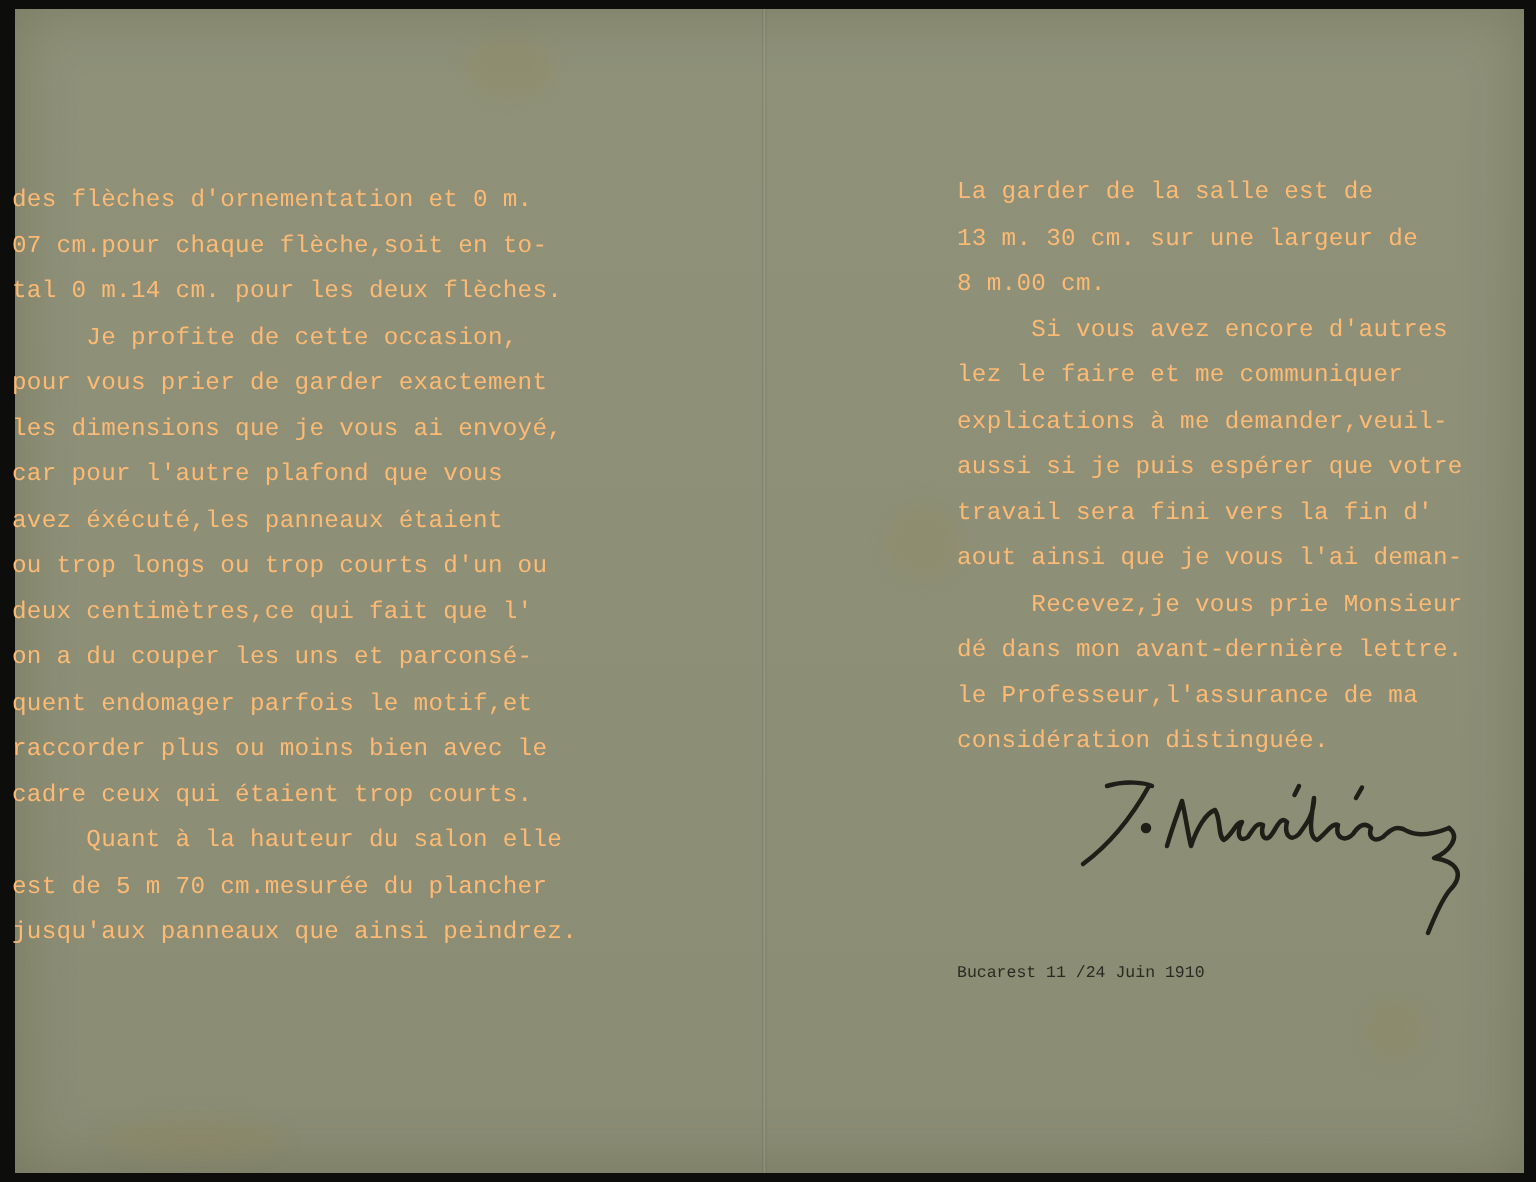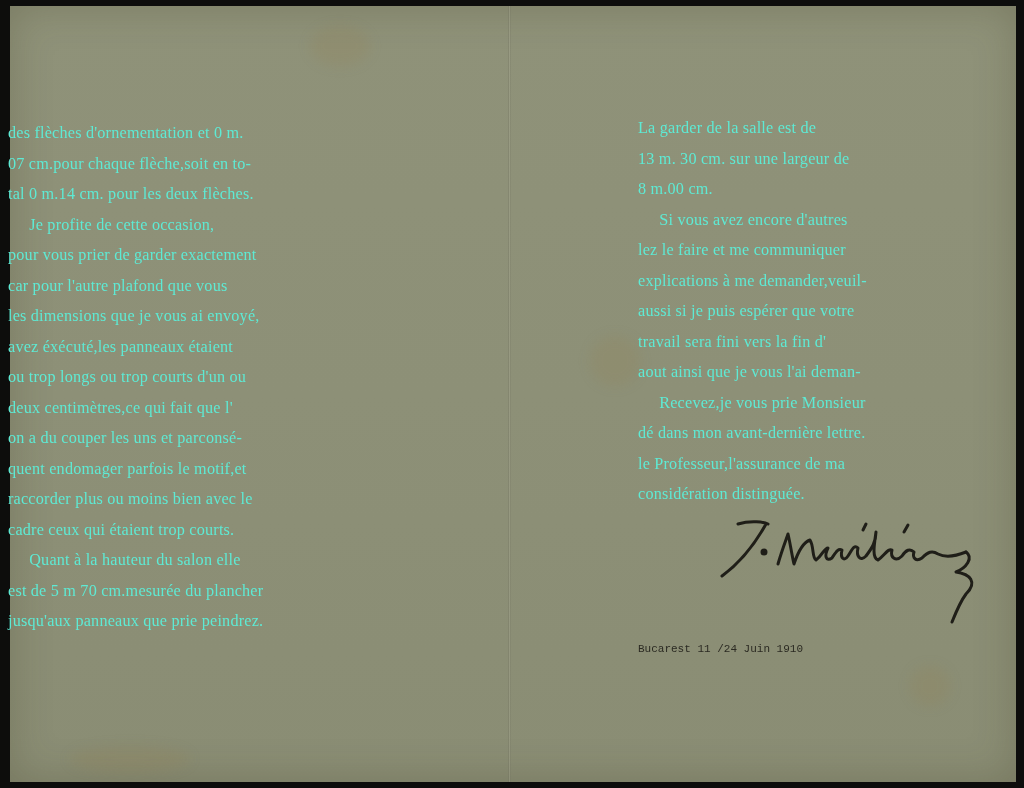--- a/index.html
+++ b/index.html
@@ -14,23 +14,23 @@
       background: linear-gradient(180deg, #8f9279 0%, #8d9077 50%, #8a8d74 100%);
       box-shadow: inset 0 0 40px rgba(60,55,30,0.25);
     }
     .fold {
       position: absolute; left: 498px; top: 0; width: 3px; height: 100%;
       background: linear-gradient(90deg, rgba(70,70,55,0.25), rgba(180,180,160,0.25), rgba(70,70,55,0.2));
     }
     .stain { position: absolute; border-radius: 50%; background: rgba(150,130,80,0.18); filter: blur(6px); }
     .col {
       position: absolute;
-      font-family: Liberation Serif, serif;
+      font-family: Liberation Mono, monospace;
       font-size: 16.2px;
-      color: #5eead4;
+      color: #fdba74;
       letter-spacing: 0.2px;
     }
     .col .line { height: 30.5px; line-height: 30.5px; white-space: pre; }
     .left-col { left: 8px; top: 118px; }
     .right-col { left: 638px; top: 113px; }
     .signature {
       position: absolute; left: 716px; top: 512px; width: 290px; height: 120px;
     }
     .signature svg { width: 100%; height: 100%; }
     .dateline {
@@ -50,32 +50,32 @@
   <div class="stain" style="left:60px;top:740px;width:120px;height:26px;"></div>
   <div class="stain" style="left:900px;top:660px;width:40px;height:40px;"></div>
 </div>
 
 <div class="col left-col">
   <div class="line">des flèches d'ornementation et 0 m.</div>
   <div class="line">07 cm.pour chaque flèche,soit en to-</div>
   <div class="line">tal 0 m.14 cm. pour les deux flèches.</div>
   <div class="line">     Je profite de cette occasion,</div>
   <div class="line">pour vous prier de garder exactement</div>
+  <div class="line">les dimensions que je vous ai envoyé,</div>
   <div class="line">car pour l'autre plafond que vous</div>
-  <div class="line">les dimensions que je vous ai envoyé,</div>
   <div class="line">avez éxécuté,les panneaux étaient</div>
   <div class="line">ou trop longs ou trop courts d'un ou</div>
   <div class="line">deux centimètres,ce qui fait que l'</div>
   <div class="line">on a du couper les uns et parconsé-</div>
   <div class="line">quent endomager parfois le motif,et</div>
   <div class="line">raccorder plus ou moins bien avec le</div>
   <div class="line">cadre ceux qui étaient trop courts.</div>
   <div class="line">     Quant à la hauteur du salon elle</div>
   <div class="line">est de 5 m 70 cm.mesurée du plancher</div>
-  <div class="line">jusqu'aux panneaux que prie peindrez.</div>
+  <div class="line">jusqu'aux panneaux que ainsi peindrez.</div>
 </div>
 
 <div class="col right-col">
   <div class="line">La garder de la salle est de</div>
   <div class="line">13 m. 30 cm. sur une largeur de</div>
   <div class="line">8 m.00 cm.</div>
   <div class="line">     Si vous avez encore d'autres</div>
   <div class="line">lez le faire et me communiquer</div>
   <div class="line">explications à me demander,veuil-</div>
   <div class="line">aussi si je puis espérer que votre</div>

